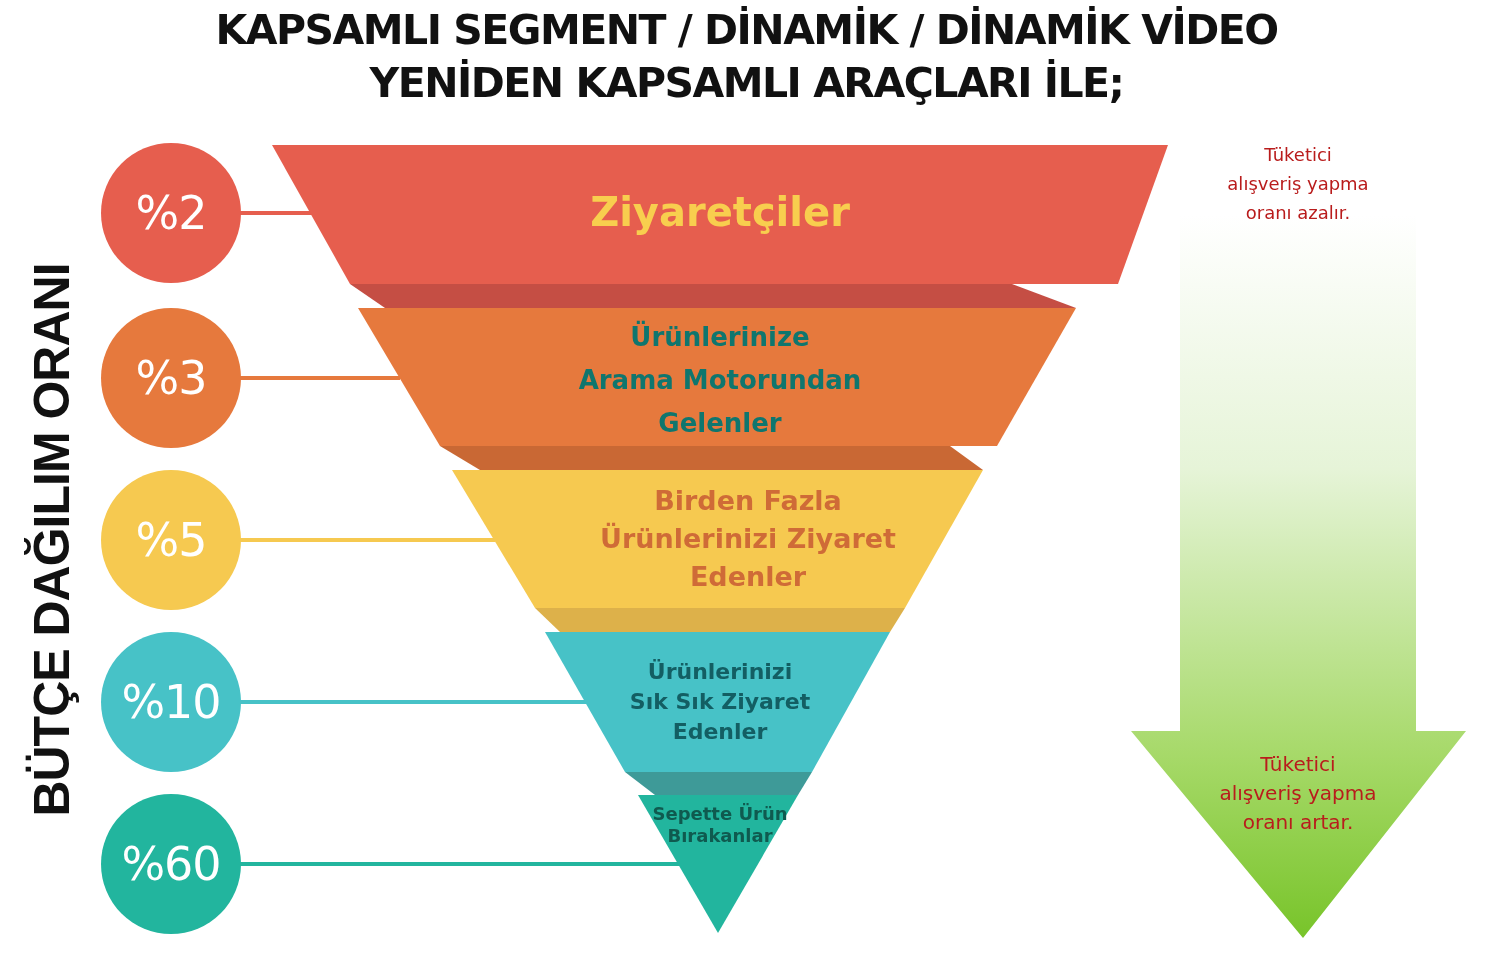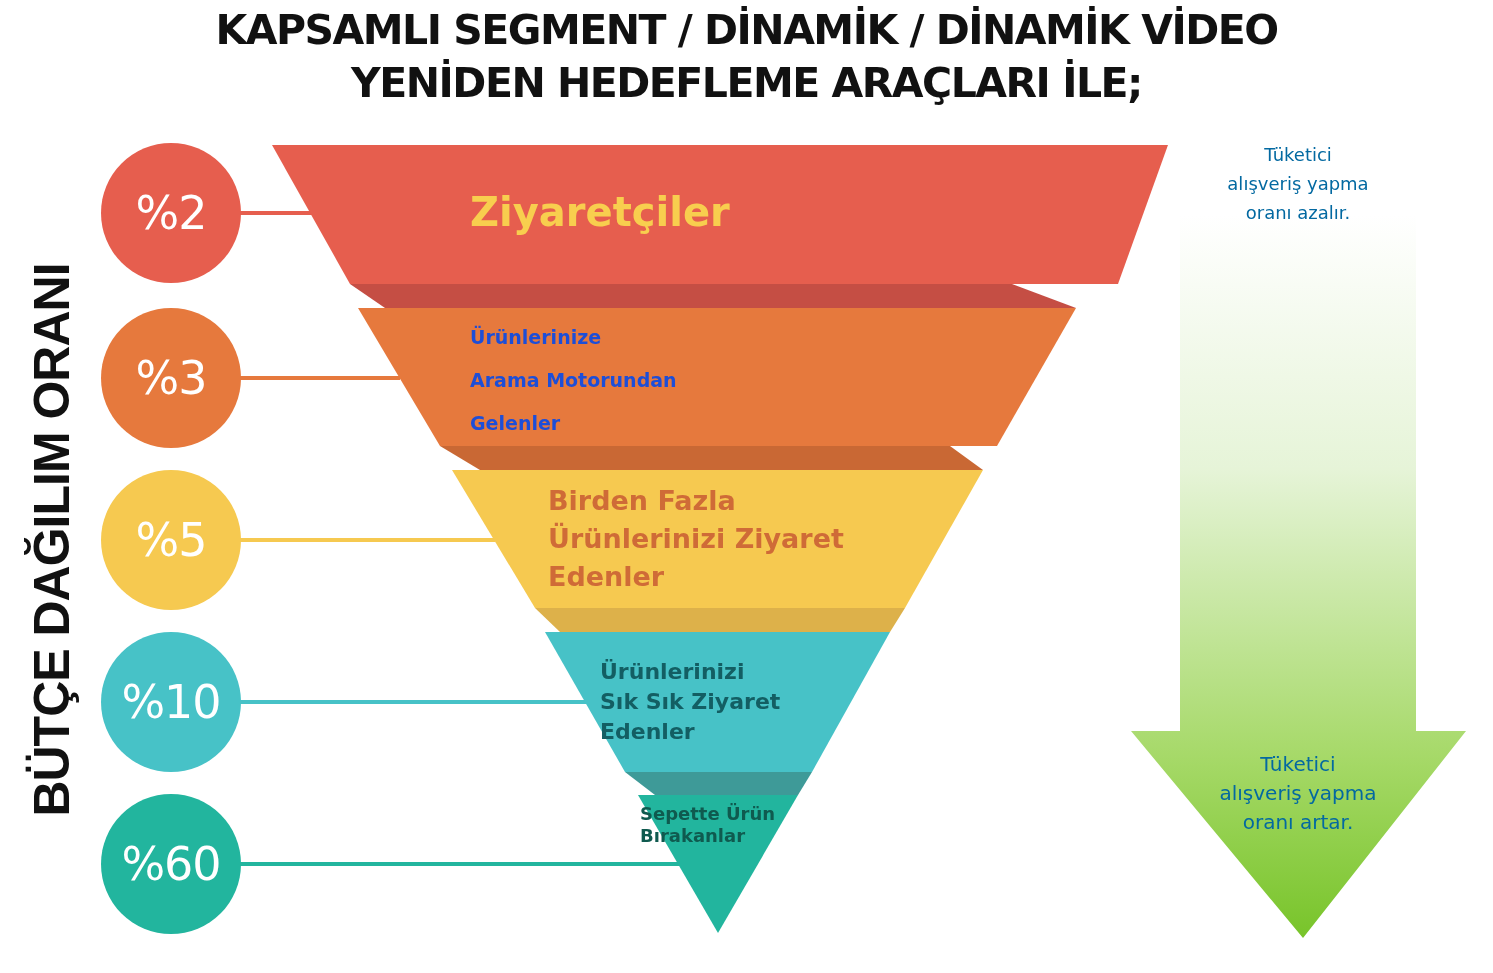--- a/index.html
+++ b/index.html
@@ -1,29 +1,29 @@
 <!DOCTYPE html>
 <html><head>
 <meta charset="utf-8">
 <style>
   html, body { margin: 0; padding: 0; background: #ffffff; }
   body { width: 1493px; height: 973px; position: relative; overflow: hidden; font-family: "Liberation Sans", sans-serif; }
   .title { position: absolute; left: 0; top: 4px; width: 1493px; text-align: center; font-family: "DejaVu Sans", sans-serif; font-weight: bold; font-size: 41px; line-height: 53px; color: #111; letter-spacing: -1.5px; }
   .vtitle { position: absolute; left: 52px; top: 540px; transform: translate(-50%, -50%) rotate(-90deg); white-space: nowrap; font-family: "Liberation Sans", sans-serif; font-weight: bold; font-size: 50px; color: #111; letter-spacing: -1px; }
   svg.main { position: absolute; left: 0; top: 0; }
   .circle-label { position: absolute; width: 140px; text-align: center; color: #fff; font-family: "DejaVu Sans", sans-serif; font-size: 46px; line-height: 50px; letter-spacing: -1px; }
-  .seg-label { position: absolute; text-align: left; font-family: "DejaVu Sans", sans-serif; font-weight: bold; white-space: pre-line; }
-  .side-text { position: absolute; width: 200px; text-align: center; font-family: "DejaVu Sans", sans-serif; font-size: 18px; line-height: 29px; color: #0369a1; white-space: pre-line; }
+  .seg-label { position: absolute; text-align: center; font-family: "DejaVu Sans", sans-serif; font-weight: bold; white-space: pre-line; }
+  .side-text { position: absolute; width: 200px; text-align: center; font-family: "DejaVu Sans", sans-serif; font-size: 18px; line-height: 29px; color: #b91c1c; white-space: pre-line; }
 </style>
 </head>
 <body>
 
 <div class="title">
   <div>KAPSAMLI SEGMENT / DİNAMİK / DİNAMİK VİDEO</div>
-  <div>YENİDEN HEDEFLEME ARAÇLARI İLE;</div>
+  <div>YENİDEN KAPSAMLI ARAÇLARI İLE;</div>
 </div>
 
 <div class="vtitle">BÜTÇE DAĞILIM ORANI</div>
 
 <svg class="main" width="1493" height="973" viewBox="0 0 1493 973">
   <defs>
     <linearGradient id="arrowGrad" x1="0" y1="0" x2="0" y2="1">
       <stop offset="0" stop-color="#FFFFFF"></stop>
       <stop offset="0.35" stop-color="#E6F4D8"></stop>
       <stop offset="0.75" stop-color="#A6D968"></stop>
@@ -65,21 +65,21 @@
   <polygon points="1180,215 1416,215 1416,731 1466,731 1303,938 1131,731 1180,731" fill="url(#arrowGrad)"></polygon>
 </svg>
 
 <div class="circle-label" style="left:101px; top:188px;">%2</div>
 <div class="circle-label" style="left:101px; top:353px;">%3</div>
 <div class="circle-label" style="left:101px; top:515px;">%5</div>
 <div class="circle-label" style="left:101px; top:677px;text-align:center;">%10</div>
 <div class="circle-label" style="left:101px; top:839px;">%60</div>
 
 <div class="seg-label" style="left:470px; top:186px; width:500px; font-size:40px; line-height:52px; color:#F8CE4E;">Ziyaretçiler</div>
-<div class="seg-label" style="left:470px; top:316px; width:500px; font-size:19px; line-height:43px; color:#1d4ed8;">Ürünlerinize
+<div class="seg-label" style="left:470px; top:316px; width:500px; font-size:26px; line-height:43px; color:#0f766e;">Ürünlerinize
 Arama Motorundan
 Gelenler</div>
 <div class="seg-label" style="left:548px; top:482px; width:400px; font-size:27px; line-height:38px; color:#CF6B37;">Birden Fazla
 Ürünlerinizi Ziyaret
 Edenler</div>
 <div class="seg-label" style="left:600px; top:657px; width:240px; font-size:22px; line-height:30px; color:#135E63;">Ürünlerinizi
 Sık Sık Ziyaret
 Edenler</div>
 <div class="seg-label" style="left:640px; top:803px; width:160px; font-size:18px; line-height:22px; color:#0F5A4F;">Sepette Ürün
 Bırakanlar</div>

